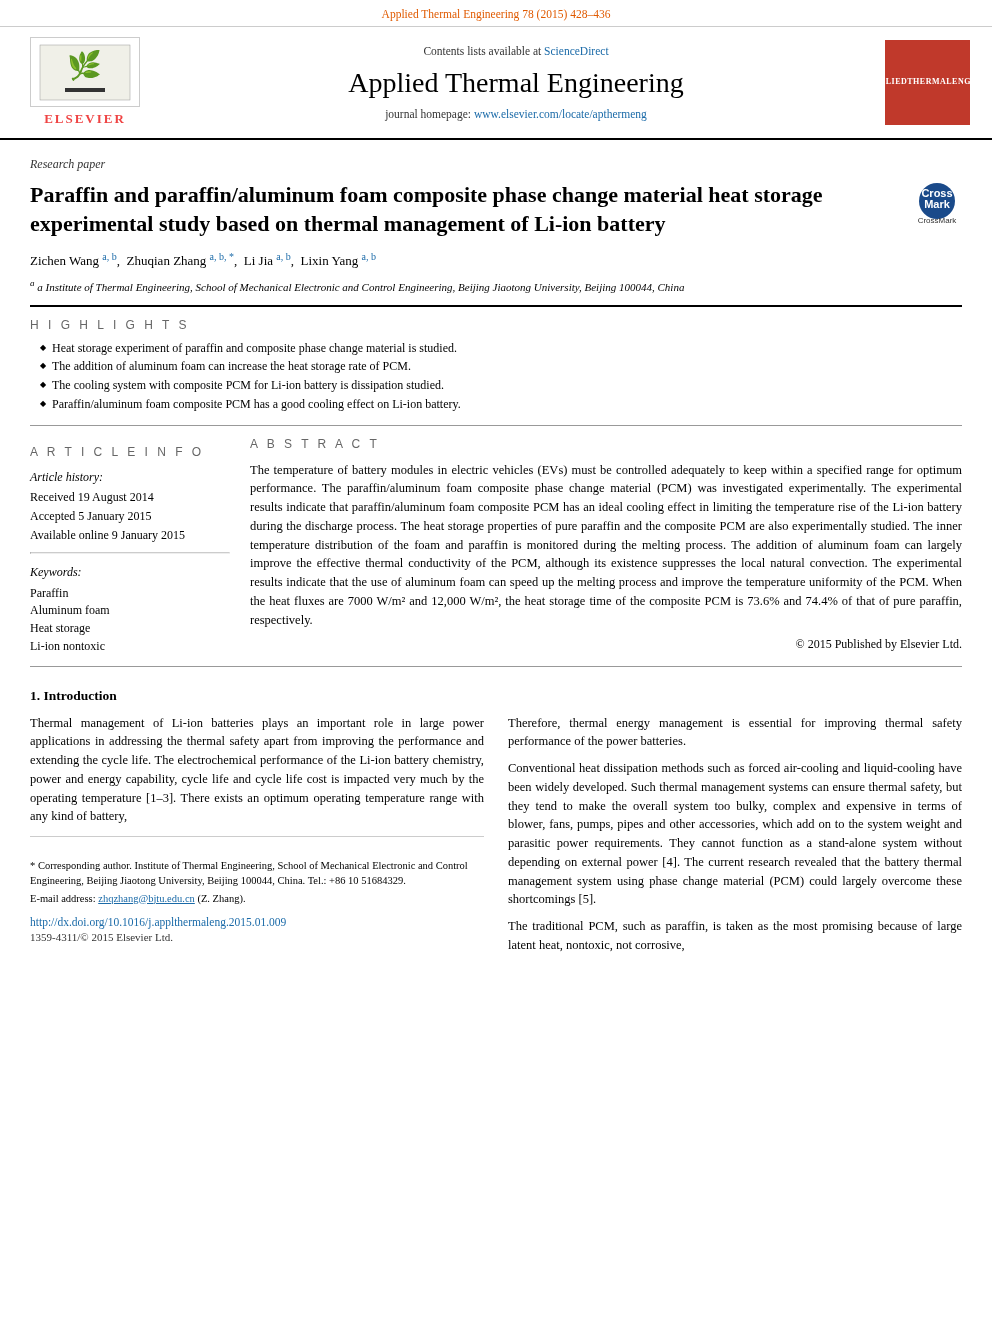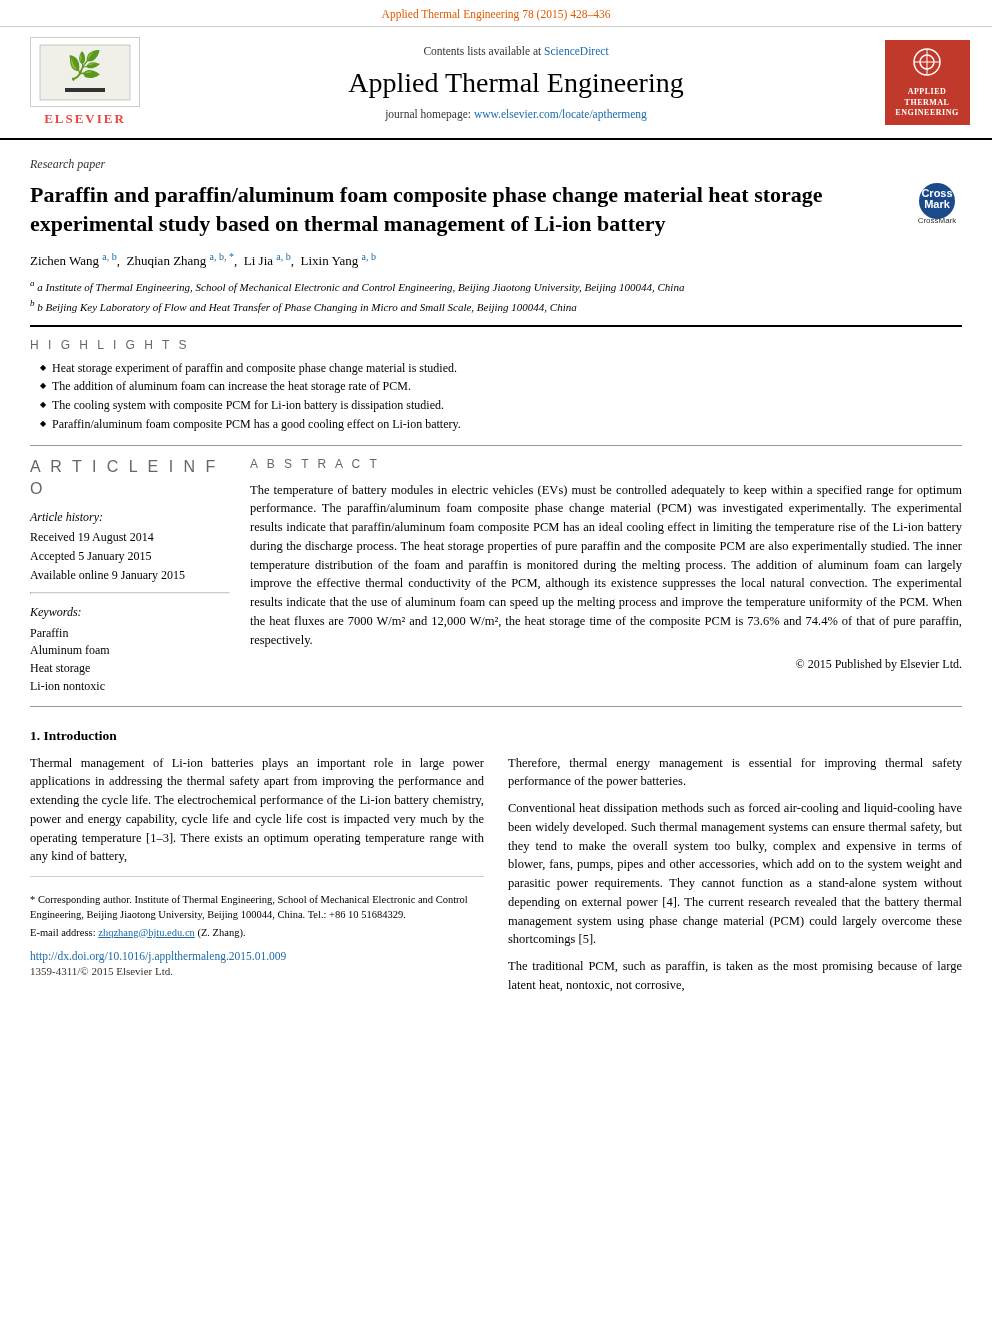--- a/index.html
+++ b/index.html
@@ -98,21 +98,20 @@
       display: flex;
       align-items: center;
       justify-content: center;
     }
 
     .journal-logo-box {
       width: 85px;
       height: 85px;
       background: #c0392b;
       display: flex;
-      flex-direction: column;
       align-items: center;
       justify-content: center;
       color: #fff;
       font-size: 9px;
       font-weight: bold;
       text-align: center;
       padding: 5px;
       line-height: 1.3;
     }
 
@@ -235,26 +234,27 @@
     .left-column {
       width: 200px;
       flex-shrink: 0;
     }
 
     .right-column {
       flex: 1;
     }
 
     .article-info-heading {
-      font-size: 16px;
+      font-size: 12px;
       letter-spacing: 3px;
       color: #666;
       margin-bottom: 8px;
       font-family: Arial, sans-serif;
       font-weight: normal;
+      margin-top: 8px;
     }
 
     .info-label {
       font-style: italic;
       font-size: 12px;
       margin-bottom: 4px;
     }
 
     .info-date {
       font-size: 12px;
@@ -331,21 +331,21 @@
       text-align: justify;
     }
 
     .body-text p {
       margin-bottom: 8px;
     }
 
     .footnote-section {
       border-top: 1px solid #ccc;
       margin-top: 10px;
-      padding-top: 16px;
+      padding-top: 22px;
       font-size: 11px;
     }
 
     .footnote-section p {
       margin-bottom: 3px;
       line-height: 1.4;
     }
 
     .doi-section {
       margin-top: 8px;
@@ -434,23 +434,20 @@
       </svg>
     </div>
   </div>
 
   <div class="authors-line">
     Zichen Wang <sup>a, b</sup>, &nbsp;Zhuqian Zhang <sup>a, b, *</sup>, &nbsp;Li Jia <sup>a, b</sup>, &nbsp;Lixin Yang <sup>a, b</sup>
   </div>
 
   <div class="affiliation-line">
     <sup>a</sup> <span>a  Institute of Thermal Engineering, School of Mechanical Electronic and Control Engineering, Beijing Jiaotong University, Beijing 100044, China</span>
-  </div>
-  <div class="affiliation-line">
-    <sup>b</sup> <span>b  Beijing Key Laboratory of Flow and Heat Transfer of Phase Changing in Micro and Small Scale, Beijing 100044, China</span>
   </div>
 
   <hr class="divider-thick">
 
   <div class="highlights-section">
     <div class="section-heading">H I G H L I G H T S</div>
     <ul class="highlights-list">
       <li>Heat storage experiment of paraffin and composite phase change material is studied.</li>
       <li>The addition of aluminum foam can increase the heat storage rate of PCM.</li>
       <li>The cooling system with composite PCM for Li-ion battery is dissipation studied.</li>

